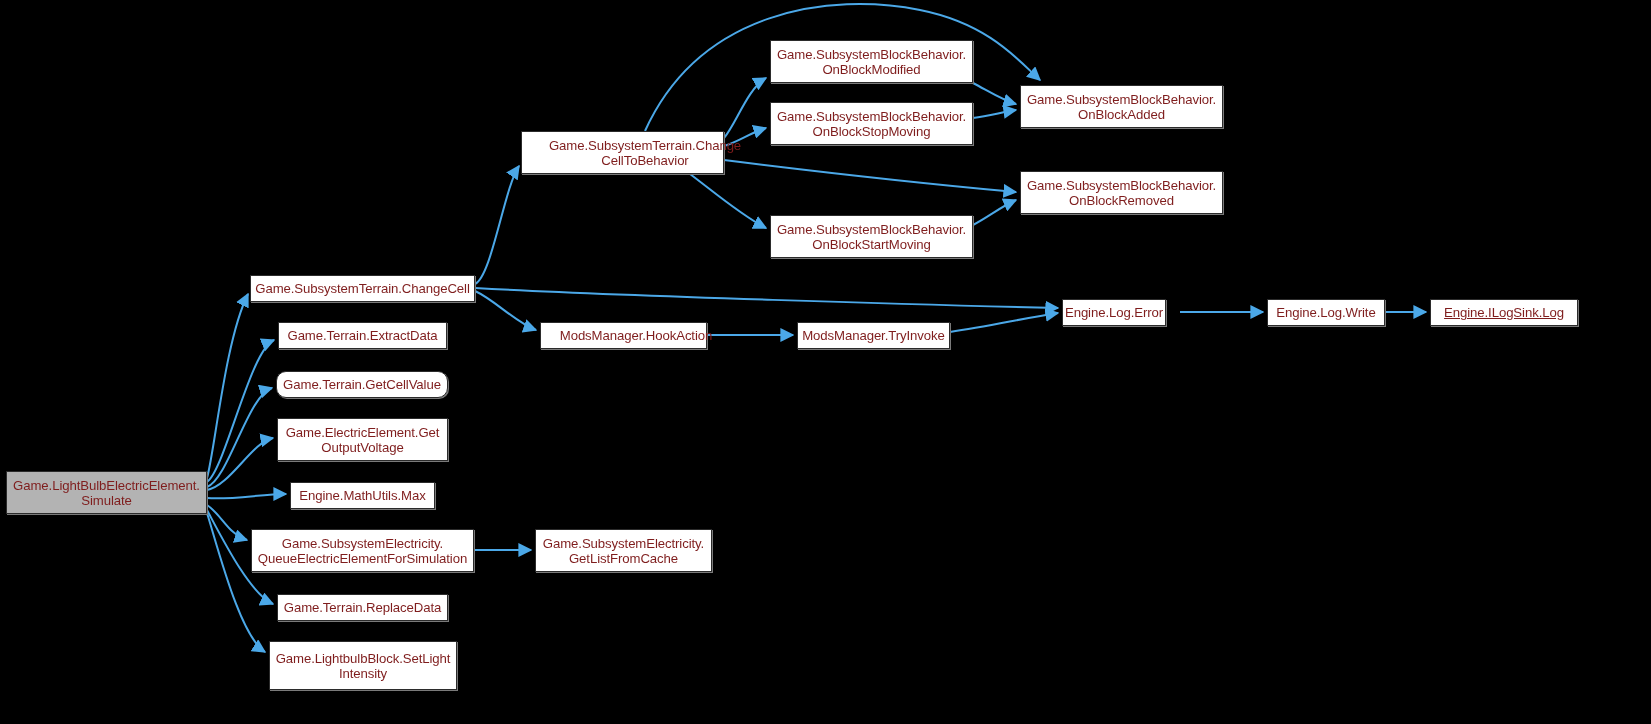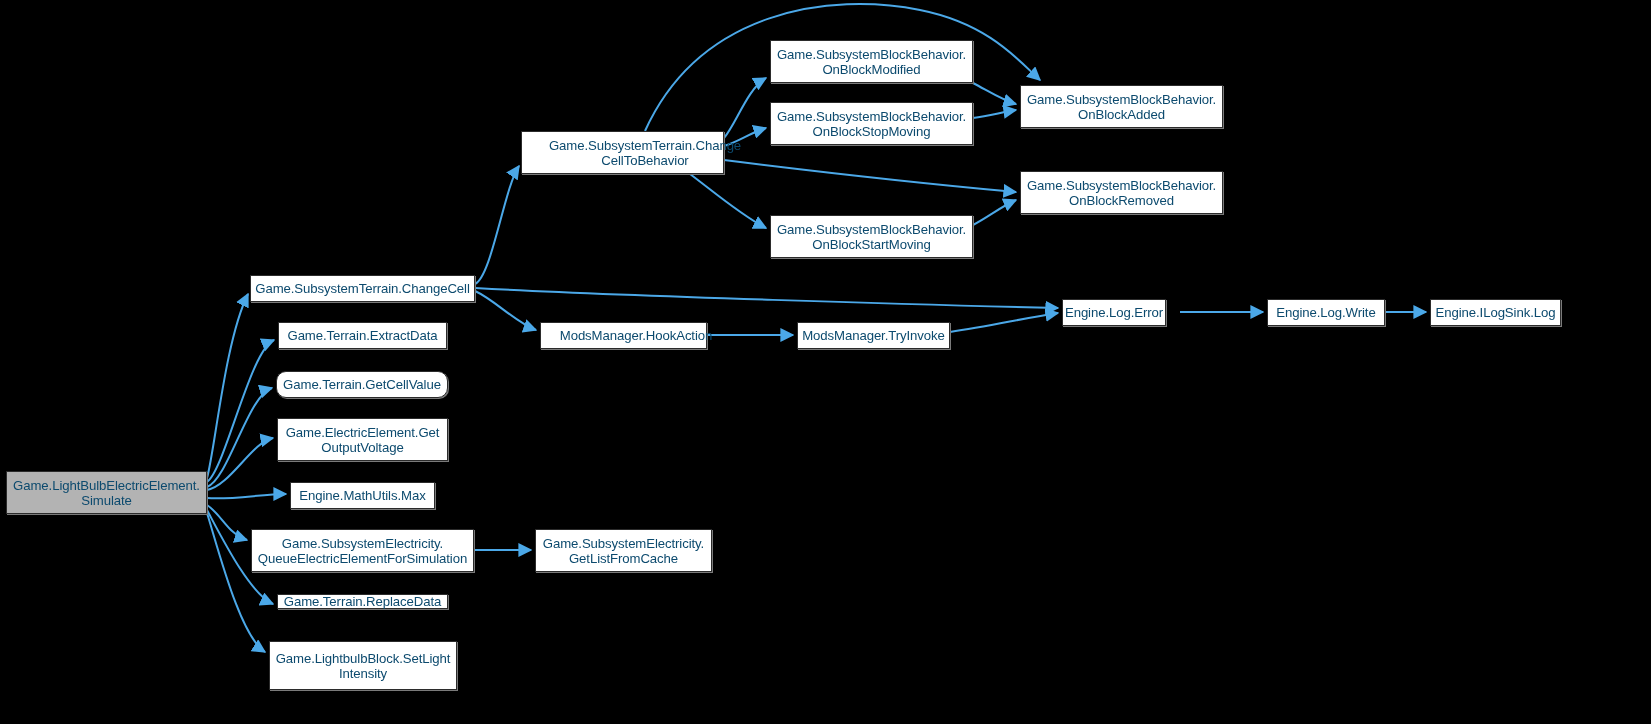--- a/index.html
+++ b/index.html
@@ -22,21 +22,21 @@
     top: 0;
     width: 1651px;
     height: 724px;
     pointer-events: none;
   }
   .node {
     position: absolute;
     box-sizing: border-box;
     border: 1px solid #2b2b2b;
     background: #ffffff;
-    color: #0c4a6e;
+    color: #7f1d1d;
     font-size: 13.2px;
     line-height: 15px;
     display: flex;
     align-items: center;
     justify-content: center;
     text-align: center;
     letter-spacing: -0.1px;
     box-shadow: 1px 1px 0 0 #7a7a7a;
     padding: 0 3px;
     white-space: pre-line;
@@ -87,36 +87,36 @@
       <div class="node current" style="left: 6px; top: 471px; width: 201px; height: 43px; background: rgb(179, 179, 179); border-color: rgb(43, 43, 43);">Game.LightBulbElectricElement.
 Simulate</div>
       <div class="node" style="left: 250px; top: 275px; width: 225px; height: 27px; background: rgb(255, 255, 255); border-color: rgb(43, 43, 43);">Game.SubsystemTerrain.ChangeCell</div>
       <div class="node" style="left: 278px; top: 322px; width: 169px; height: 27px; background: rgb(255, 255, 255); border-color: rgb(43, 43, 43);">Game.Terrain.ExtractData</div>
       <div class="node" style="left: 276px; top: 371px; width: 172px; height: 27px; background: rgb(255, 255, 255); border-color: rgb(43, 43, 43); border-radius: 10px;">Game.Terrain.GetCellValue</div>
       <div class="node" style="left: 277px; top: 418px; width: 171px; height: 43px; background: rgb(255, 255, 255); border-color: rgb(43, 43, 43);">Game.ElectricElement.Get
 OutputVoltage</div>
       <div class="node" style="left: 290px; top: 482px; width: 145px; height: 27px; background: rgb(255, 255, 255); border-color: rgb(43, 43, 43);">Engine.MathUtils.Max</div>
       <div class="node" style="left: 251px; top: 529px; width: 223px; height: 43px; background: rgb(255, 255, 255); border-color: rgb(43, 43, 43);">Game.SubsystemElectricity.
 QueueElectricElementForSimulation</div>
-      <div class="node" style="left: 277px; top: 594px; width: 171px; height: 15px; background: rgb(255, 255, 255); border-color: rgb(43, 43, 43);">Game.Terrain.ReplaceData</div>
+      <div class="node" style="left: 277px; top: 594px; width: 171px; height: 27px; background: rgb(255, 255, 255); border-color: rgb(43, 43, 43);">Game.Terrain.ReplaceData</div>
       <div class="node" style="left: 269px; top: 641px; width: 188px; height: 49px; background: rgb(255, 255, 255); border-color: rgb(43, 43, 43);">Game.LightbulbBlock.SetLight
 Intensity</div>
       <div class="node" style="left: 521px; top: 131px; width: 203px; height: 43px; background: rgb(255, 255, 255); border-color: rgb(43, 43, 43); padding-left: 48px;">Game.SubsystemTerrain.Change
 CellToBehavior</div>
       <div class="node" style="left: 540px; top: 322px; width: 167px; height: 27px; background: rgb(255, 255, 255); border-color: rgb(43, 43, 43); padding-left: 28px;">ModsManager.HookAction</div>
       <div class="node" style="left: 535px; top: 529px; width: 177px; height: 43px; background: rgb(255, 255, 255); border-color: rgb(43, 43, 43);">Game.SubsystemElectricity.
 GetListFromCache</div>
       <div class="node" style="left: 770px; top: 40px; width: 203px; height: 43px; background: rgb(255, 255, 255); border-color: rgb(43, 43, 43);">Game.SubsystemBlockBehavior.
 OnBlockModified</div>
       <div class="node" style="left: 770px; top: 102px; width: 203px; height: 43px; background: rgb(255, 255, 255); border-color: rgb(43, 43, 43);">Game.SubsystemBlockBehavior.
 OnBlockStopMoving</div>
       <div class="node" style="left: 770px; top: 215px; width: 203px; height: 43px; background: rgb(255, 255, 255); border-color: rgb(43, 43, 43);">Game.SubsystemBlockBehavior.
 OnBlockStartMoving</div>
       <div class="node" style="left: 797px; top: 322px; width: 153px; height: 27px; background: rgb(255, 255, 255); border-color: rgb(43, 43, 43);">ModsManager.TryInvoke</div>
       <div class="node" style="left: 1020px; top: 85px; width: 203px; height: 43px; background: rgb(255, 255, 255); border-color: rgb(43, 43, 43);">Game.SubsystemBlockBehavior.
 OnBlockAdded</div>
       <div class="node" style="left: 1020px; top: 171px; width: 203px; height: 43px; background: rgb(255, 255, 255); border-color: rgb(43, 43, 43);">Game.SubsystemBlockBehavior.
 OnBlockRemoved</div>
       <div class="node" style="left: 1062px; top: 299px; width: 104px; height: 27px; background: rgb(255, 255, 255); border-color: rgb(43, 43, 43);">Engine.Log.Error</div>
       <div class="node" style="left: 1267px; top: 299px; width: 118px; height: 27px; background: rgb(255, 255, 255); border-color: rgb(43, 43, 43);">Engine.Log.Write</div>
-      <div class="node" style="left: 1430px; top: 299px; width: 131px; height: 27px; background: rgb(255, 255, 255); border-color: rgb(43, 43, 43);">Engine.ILogSink.Log</div>
+      <div class="node" style="left: 1430px; top: 299px; width: 148px; height: 27px; background: rgb(255, 255, 255); border-color: rgb(43, 43, 43); text-decoration: underline;">Engine.ILogSink.Log</div>
     </div>
 </div>
 
 </body></html>

